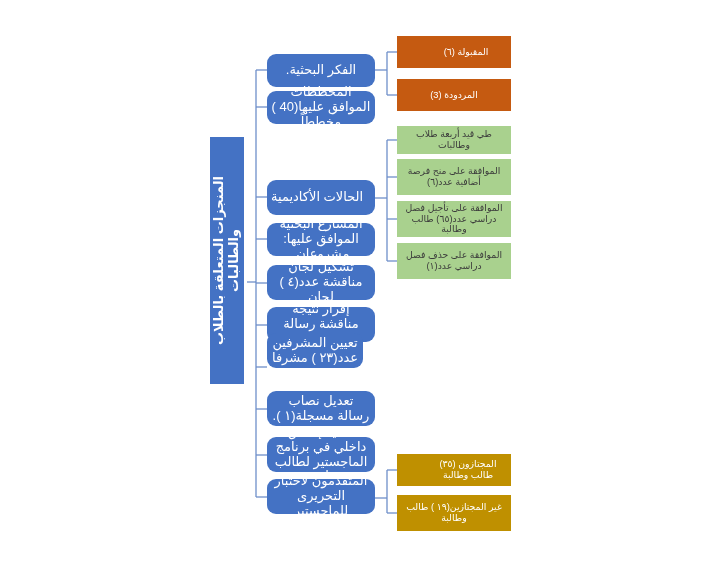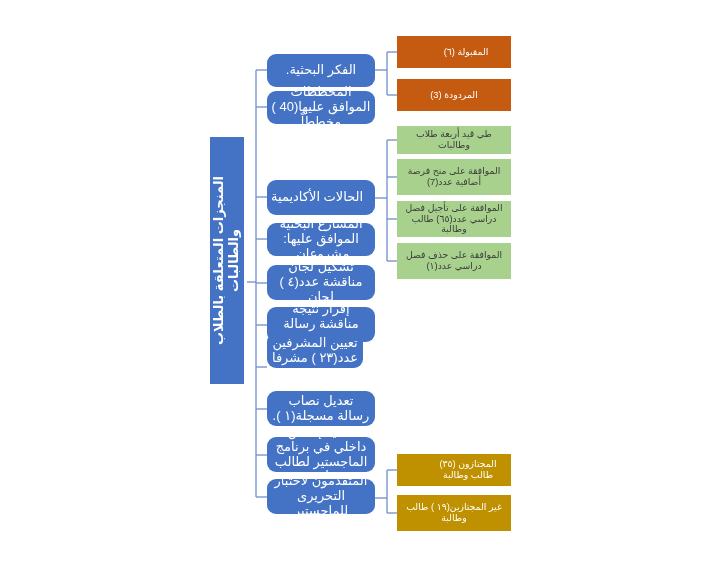--- a/index.html
+++ b/index.html
@@ -148,21 +148,21 @@
 
   <div class="node lvl2-orange" style="left:397px; top:79px; width:114px; height:32px;">
     <span>المردودة (3)</span>
   </div>
 
   <div class="node lvl2-green" style="left:397px; top:126px; width:114px; height:28px;">
     <span>طي قيد أربعة طلاب وطالبات</span>
   </div>
 
   <div class="node lvl2-green" style="left:397px; top:159px; width:114px; height:36px;">
-    <span>الموافقة على منح فرصة أضافية عدد(7)</span>
+    <span>الموافقة على منح فرصة أضافية عدد(٦)</span>
   </div>
 
   <div class="node lvl2-green" style="left:397px; top:201px; width:114px; height:36px;">
     <span>الموافقة على تأجيل فصل دراسي عدد(٦٥) طالب وطالبة</span>
   </div>
 
   <div class="node lvl2-green" style="left:397px; top:243px; width:114px; height:36px;">
     <span>الموافقة على حذف فصل دراسي عدد(١)</span>
   </div>
 

